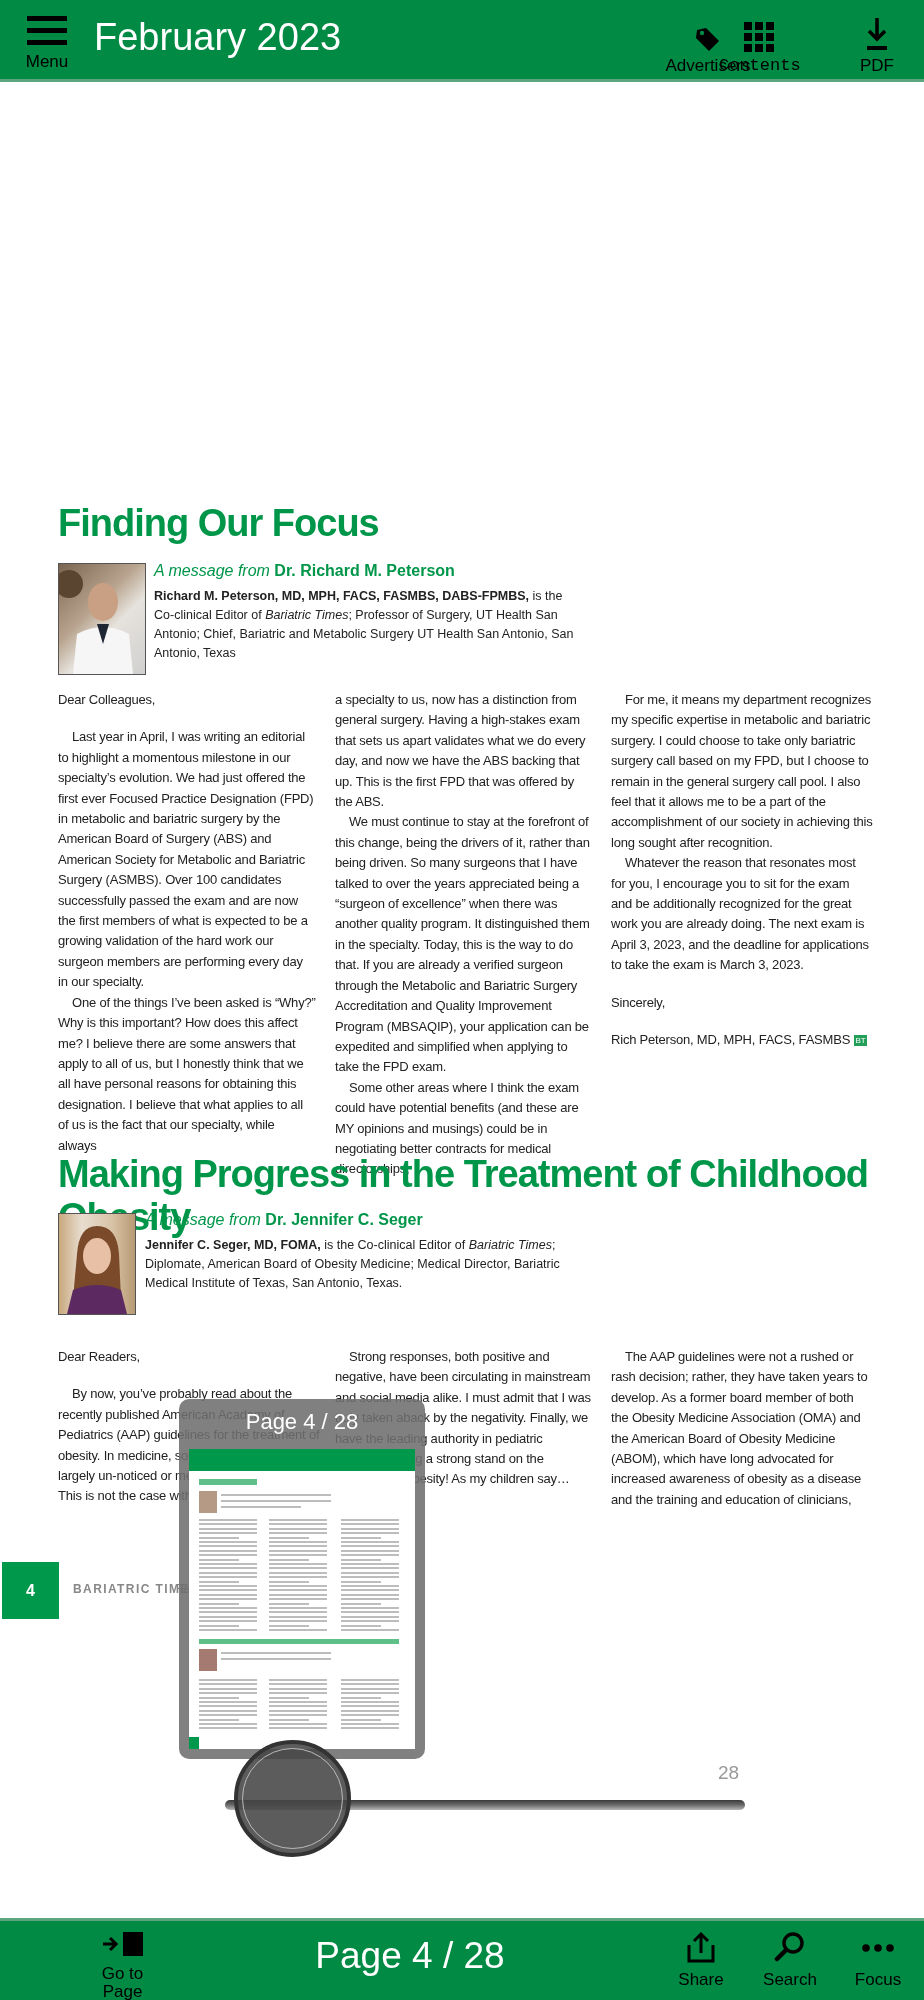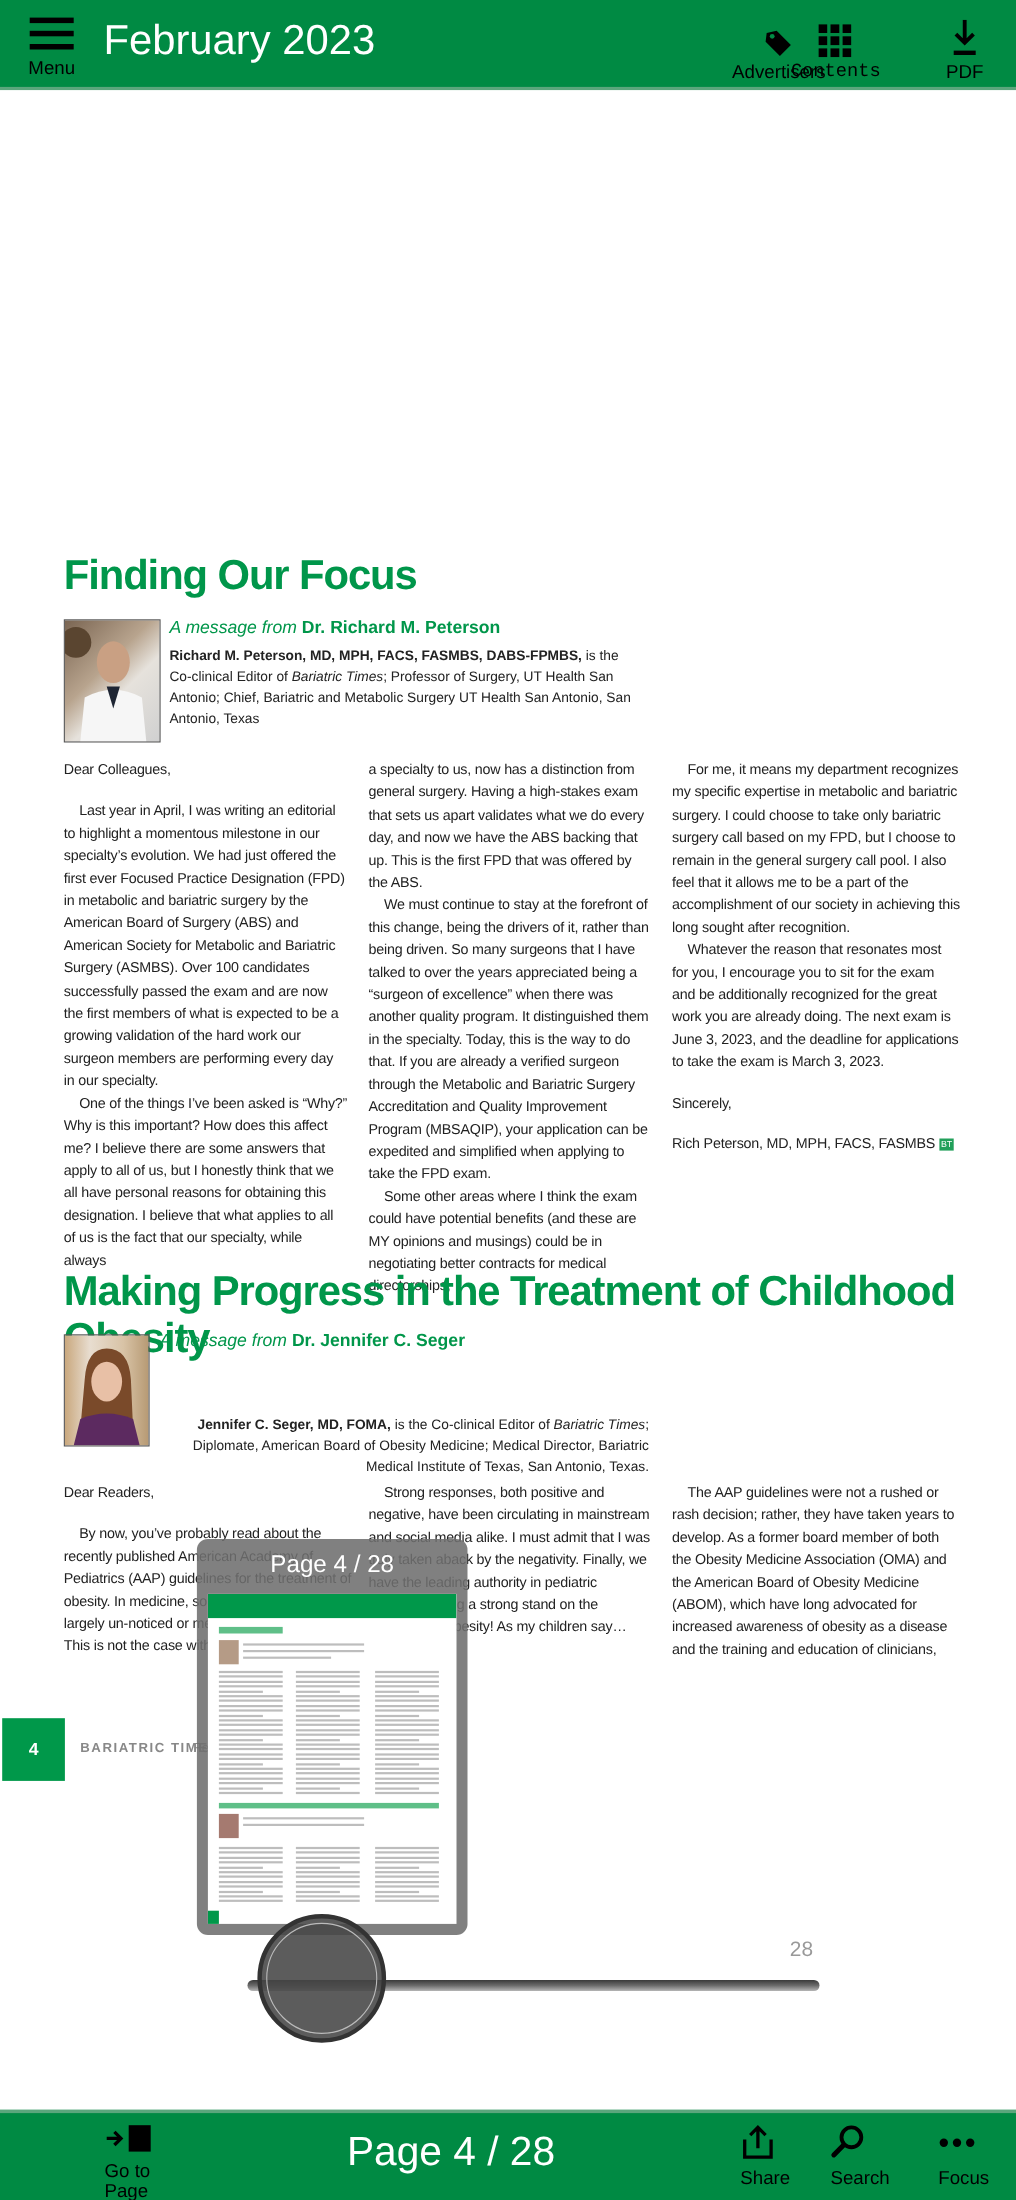--- a/index.html
+++ b/index.html
@@ -40,21 +40,21 @@
   .thumb { position:absolute; left:10px; top:50px; width:226px; height:300px; background:#fff; overflow:hidden; }
   .thumb .tb-banner { position:absolute; left:0; top:0; width:226px; height:22px; background:#00984a; }
   .thumb .line { position:absolute; height:2px; background:#bdbdbd; }
   .thumb .gline { position:absolute; height:5px; background:#5fbf88; }
   .slider-track { position:absolute; left:225px; top:1800px; width:520px; height:10px; border-radius:5px; background:linear-gradient(#3a3a3a 0%, #6b6b6b 50%, #b5b5b5 100%); }
   .slider-thumb { position:absolute; left:177px; top:1740px; width:117px; height:117px; border-radius:50%; background:rgba(70,70,70,0.88); border:4px solid #333; box-sizing:border-box; }
   .slider-thumb::after { content:""; position:absolute; left:4px; top:4px; right:4px; bottom:4px; border-radius:50%; border:1px solid #bbb; }
   .slider-max { position:absolute; left:718px; top:1762px; color:#999; font-size:19px; }
 
   .bottombar { position:absolute; left:0; top:1918px; width:924px; height:82px; background:#008a43; border-top:3px solid #5ba67c; box-sizing:border-box; }
-  .bb-item { position:absolute; top:10px; text-align:left; cursor:pointer; }
+  .bb-item { position:absolute; top:10px; text-align:center; cursor:pointer; }
   .bb-item .lbl { display:block; font-size:17px; color:#000; line-height:18px; margin-top:6px; }
   .bb-page { position:absolute; left:300px; top:14px; width:220px; text-align:center; color:#fff; font-size:37px; }
 </style>
 </head>
 <body>
 
 <div class="topbar">
   <div class="menu-btn">
     <div class="hamburger">
         <span></span>
@@ -127,40 +127,40 @@
     <p class="ind gap">Last year in April, I was writing an editorial to highlight a momentous milestone in our specialty’s evolution. We had just offered the first ever Focused Practice Designation (FPD) in metabolic and bariatric surgery by the American Board of Surgery (ABS) and American Society for Metabolic and Bariatric Surgery (ASMBS). Over 100 candidates successfully passed the exam and are now the first members of what is expected to be a growing validation of the hard work our surgeon members are performing every day in our specialty.</p>
     <p class="ind">One of the things I’ve been asked is “Why?” Why is this important? How does this affect me? I believe there are some answers that apply to all of us, but I honestly think that we all have personal reasons for obtaining this designation. I believe that what applies to all of us is the fact that our specialty, while always</p>
   </div>
   <div class="col" style="left:335px;top:608px;width:258px;">
     <p>a specialty to us, now has a distinction from general surgery. Having a high-stakes exam that sets us apart validates what we do every day, and now we have the ABS backing that up. This is the first FPD that was offered by the ABS.</p>
     <p class="ind">We must continue to stay at the forefront of this change, being the drivers of it, rather than being driven. So many surgeons that I have talked to over the years appreciated being a “surgeon of excellence” when there was another quality program. It distinguished them in the specialty. Today, this is the way to do that. If you are already a verified surgeon through the Metabolic and Bariatric Surgery Accreditation and Quality Improvement Program (MBSAQIP), your application can be expedited and simplified when applying to take the FPD exam.</p>
     <p class="ind">Some other areas where I think the exam could have potential benefits (and these are MY opinions and musings) could be in negotiating better contracts for medical directorships,</p>
   </div>
   <div class="col" style="left:611px;top:608px;width:262px;">
     <p class="ind">For me, it means my department recognizes my specific expertise in metabolic and bariatric surgery. I could choose to take only bariatric surgery call based on my FPD, but I choose to remain in the general surgery call pool. I also feel that it allows me to be a part of the accomplishment of our society in achieving this long sought after recognition.</p>
-    <p class="ind">Whatever the reason that resonates most for you, I encourage you to sit for the exam and be additionally recognized for the great work you are already doing. The next exam is June 3, 2023, and the deadline for applications to take the exam is March 3, 2023.</p>
+    <p class="ind">Whatever the reason that resonates most for you, I encourage you to sit for the exam and be additionally recognized for the great work you are already doing. The next exam is April 3, 2023, and the deadline for applications to take the exam is March 3, 2023.</p>
     <p class="gap">Sincerely,</p>
     <p class="gap"><span>Rich Peterson, MD, MPH, FACS, FASMBS</span> <span class="bt-badge">BT</span></p>
   </div>
 
   <div class="art-title" style="left:58px;top:1071px;font-size:38px;">Making Progress in the Treatment of Childhood Obesity</div>
 
   <div class="photo" style="left:58px;top:1131px;width:76px;height:100px;background:linear-gradient(90deg,#c9a87e 0%,#e8ddd0 30%,#d8c3a6 70%,#b79a74 100%);">
     <svg width="76" height="100" viewBox="0 0 76 100">
       <path d="M18 40 Q20 12 38 12 Q58 12 60 40 L62 85 L14 85 Z" fill="#7a4a2a"></path>
       <ellipse cx="38" cy="42" rx="14" ry="18" fill="#e8c0a6"></ellipse>
       <path d="M8 100 L14 76 Q38 66 62 76 L68 100 Z" fill="#5c2a60"></path>
     </svg>
   </div>
 
   <div class="byline" style="left:145px;top:1129px;">
     <i>A message from</i>
     <b>Dr. Jennifer C. Seger</b>
   </div>
-  <div class="bio" style="left:145px;top:1204px;width:445px;text-align:right;">
+  <div class="bio" style="left:145px;top:1154px;width:445px;">
     <b>Jennifer C. Seger, MD, FOMA,</b><span> is the Co-clinical Editor of </span><i>Bariatric Times</i><span>; Diplomate, American Board of Obesity Medicine; Medical Director, Bariatric Medical Institute of Texas, San Antonio, Texas.</span>
   </div>
 
   <div class="col" style="left:58px;top:1265px;width:262px;">
     <p>Dear Readers,</p>
     <p class="ind gap">By now, you’ve probably read about the recently published American Academy of Pediatrics (AAP) guidelines for the treatment of obesity. In medicine, some guidelines go largely un-noticed or mentioned in the news. This is not the case with these new guidelines.</p>
   </div>
   <div class="col" style="left:335px;top:1265px;width:258px;">
     <p class="ind">Strong responses, both positive and negative, have been circulating in mainstream and social media alike. I must admit that I was truly taken aback by the negativity. Finally, we have the leading authority in pediatric medicine taking a strong stand on the treatment of obesity! As my children say…</p>
   </div>

